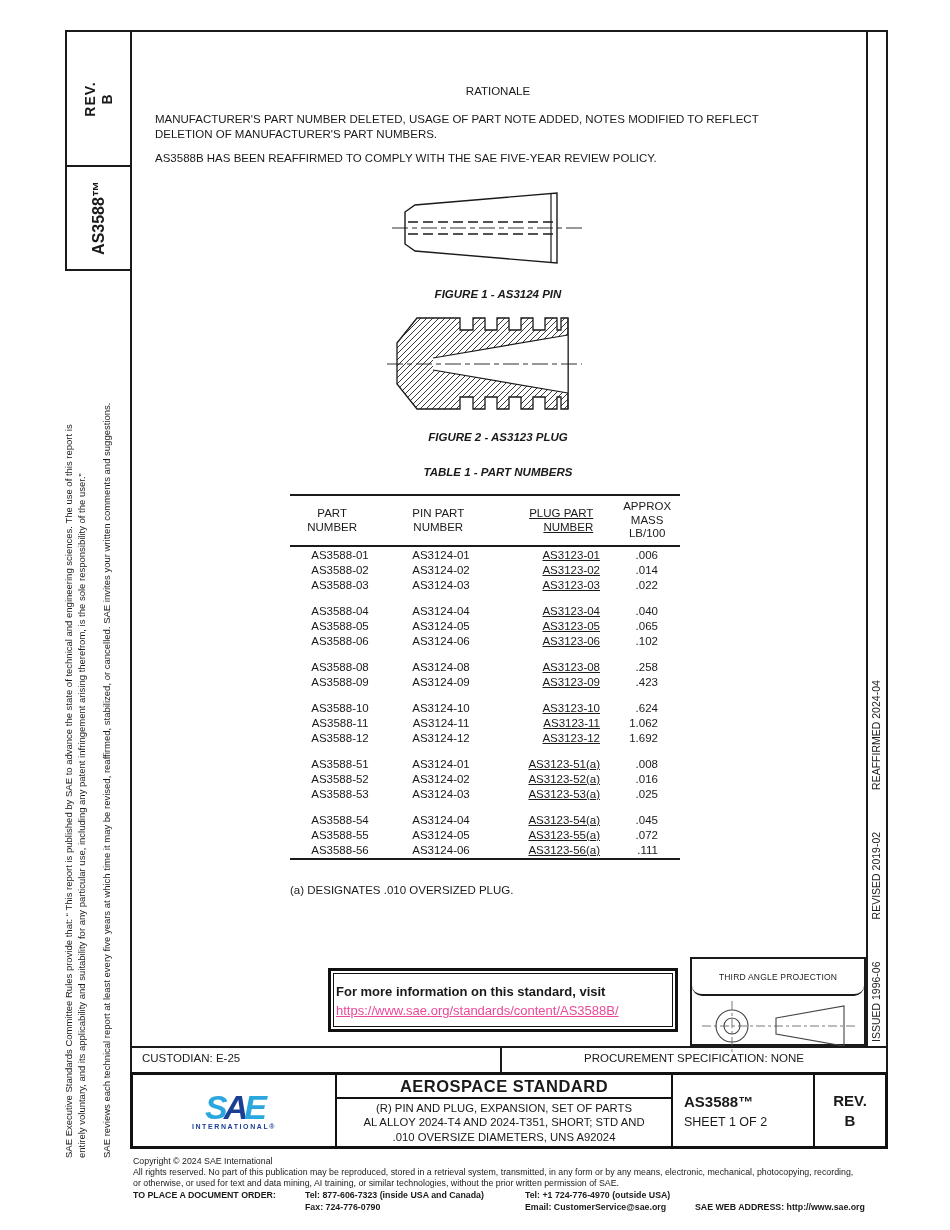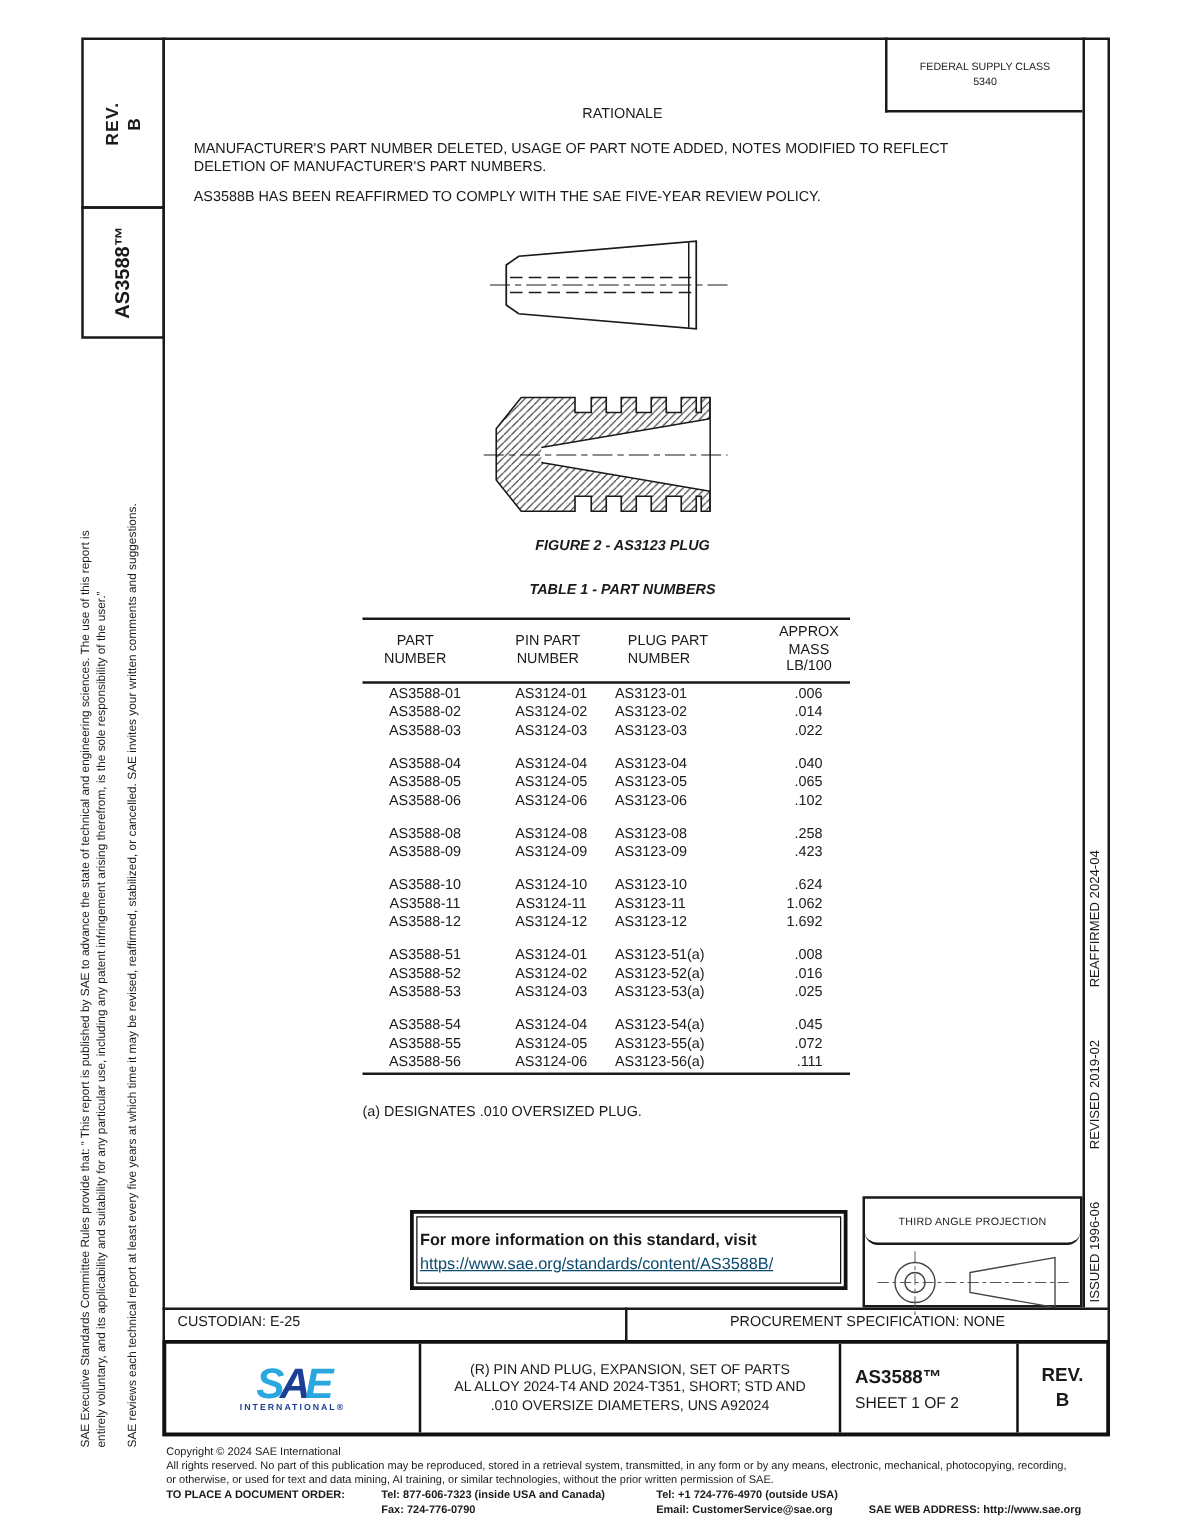--- a/index.html
+++ b/index.html
@@ -37,21 +37,21 @@
   #fig1-cap{top:288px;} #fig2-cap{top:431px;}
   
   #tbl-title{left:130px;top:466px;width:736px;text-align:center;font-weight:bold;font-style:italic;font-size:11.5px;}
   #tbl{left:290px;top:494px;width:390px;}
   .tbl-rule{border-top:2px solid #1a1a1a;height:0;}
   #tbl-head{display:flex;height:49px;align-items:center;gap:21px;}
   .tbl-th{font-size:11.5px;line-height:13.5px;text-align:center;white-space:pre-line;}
   .tbl-tr{display:flex;height:15.2px;align-items:center;}
   .tbl-td{font-size:11.5px;}
   .c0{width:100px;text-align:center;} .c1{width:102px;text-align:center;}
-  .c2{width:108px;text-align:left;} .c3{width:78px;text-align:right;padding-right:20px;box-sizing:border-box;}
+  .c2{width:108px;text-align:right;text-decoration:underline;} .c3{width:78px;text-align:right;padding-right:20px;box-sizing:border-box;}
   .tbl-gap{height:10.5px;}
   #footnote{left:290px;top:884px;font-size:11.5px;}
   
   #info-box{left:328px;top:968px;width:350px;height:64px;border:3px solid #111;box-sizing:border-box;}
   #info-box .inner{position:absolute;inset:2px;border:1px solid #111;padding:8px 0 0 2px;box-sizing:border-box;}
   #info-line1{font-weight:bold;font-size:13px;line-height:19px;}
   #info-link{font-size:13px;line-height:19px;text-decoration:underline;}
   
   #tap-box{left:690px;top:957px;width:176px;height:89px;border:2px solid #1a1a1a;box-sizing:border-box;}
   #tap-title{height:37px;border-bottom:2px solid #1a1a1a;box-sizing:border-box;display:flex;align-items:center;
@@ -88,24 +88,20 @@
   svg{display:block;}
 </style>
 </head>
 <body>
 
 <div id="page">
 
   <div class="abs" id="main-frame"></div>
   <div class="abs" id="right-strip-line"></div>
 
-  <div class="abs" id="fsc-box">
-    <div class="pre">FEDERAL SUPPLY CLASS
-5340</div>
-  </div>
 
   <div class="abs" id="rev-box">
     <div class="rot pre">REV.
 B</div>
   </div>
   <div class="abs" id="doc-box">
     <div class="rot">AS3588™</div>
   </div>
 
   <div class="abs vtext" id="disclaimer1">SAE Executive Standards Committee Rules provide that: “ This report is published by SAE to advance the state of technical and engineering sciences. The use of this report is
@@ -121,20 +117,21 @@
 DELETION OF MANUFACTURER'S PART NUMBERS.</div>
   <div class="abs para" id="para2">AS3588B HAS BEEN REAFFIRMED TO COMPLY WITH THE SAE FIVE-YEAR REVIEW POLICY.</div>
 
   <svg class="abs" id="fig1" width="195" height="90" viewBox="0 0 195 90">
     <path d="M15,26 L25,19 L167,7 L167,77 L25,65 L15,58 Z" fill="none" stroke="#1a1a1a" stroke-width="1.4"></path>
     <line x1="161" y1="8" x2="161" y2="76" stroke="#1a1a1a" stroke-width="1.2"></line>
     <line x1="18" y1="36" x2="164" y2="36" stroke="#1a1a1a" stroke-width="1.3" stroke-dasharray="10 5"></line>
     <line x1="18" y1="48" x2="164" y2="48" stroke="#1a1a1a" stroke-width="1.3" stroke-dasharray="10 5"></line>
     <line x1="2" y1="42" x2="192" y2="42" stroke="#1a1a1a" stroke-width="0.9" stroke-dasharray="16 4 5 4"></line>
   </svg>
+  <div class="abs figcap" id="fig1-cap">FIGURE 1 - AS3124 PIN</div>
 
   <svg class="abs" id="fig2" width="200" height="103" viewBox="0 0 200 103">
     <defs>
       <pattern id="hatch" patternUnits="userSpaceOnUse" width="6" height="6">
         <path d="M0,6 L6,0" stroke="#222" stroke-width="0.9"></path>
       </pattern>
     </defs>
     <path d="M12,31 L32,6 L75,6 L75,18 L88,18 L88,6 L100,6 L100,18 L112,18 L112,6 L124,6 L124,18 L136,18 L136,6 L148,6 L148,18 L160,18 L160,6 L172,6 L172,18 L176,18 L176,6 L183,6 L183,97 L176,97 L176,85 L172,85 L172,97 L160,97 L160,85 L148,85 L148,97 L136,97 L136,85 L124,85 L124,97 L112,97 L112,85 L100,85 L100,97 L88,97 L88,85 L75,85 L75,97 L32,97 L12,72 Z" fill="url(#hatch)" stroke="#1a1a1a" stroke-width="1.3"></path>
     <polygon points="48,46 183,23 183,81 48,58" fill="#fff" stroke="none"></polygon>
     <line x1="48" y1="46" x2="183" y2="23" stroke="#1a1a1a" stroke-width="1.2"></line>
@@ -268,21 +265,21 @@
           <div class="tbl-td c3">.111</div>
         </div>
       </div>
     <div class="tbl-rule"></div>
   </div>
   <div class="abs" id="footnote">(a)  DESIGNATES .010 OVERSIZED PLUG.</div>
 
   <div class="abs" id="info-box">
     <div class="inner">
       <div id="info-line1">For more information on this standard, visit</div>
-      <a id="info-link" href="#" style="color:#0c4a6e">https://www.sae.org/standards/content/AS3588B/</a>
+      <a id="info-link" href="#" style="color:#ec4899">https://www.sae.org/standards/content/AS3588B/</a>
     </div>
   </div>
 
   <div class="abs" id="tap-box">
     <div id="tap-title">THIRD ANGLE PROJECTION</div>
     <svg width="172" height="60" viewBox="0 0 172 60">
       <circle cx="40" cy="30" r="16" fill="none" stroke="#444" stroke-width="1.1"></circle>
       <circle cx="40" cy="30" r="8" fill="none" stroke="#444" stroke-width="1.1"></circle>
       <line x1="10" y1="30" x2="166" y2="30" stroke="#555" stroke-width="0.8" stroke-dasharray="9 3 3 3"></line>
       <line x1="40" y1="5" x2="40" y2="56" stroke="#555" stroke-width="0.8" stroke-dasharray="9 3 3 3"></line>
@@ -294,20 +291,21 @@
   <div class="abs" id="cust-divider"></div>
   <div class="abs" id="custodian">CUSTODIAN: E-25</div>
   <div class="abs" id="procurement">PROCUREMENT SPECIFICATION: NONE</div>
 
   <div class="abs" id="title-block">
     <div class="tb-cell" id="tb-logo">
       <div id="sae-letters"><span style="color:#2BA7DF">S</span><span style="color:#1B3F94">A</span><span style="color:#2BA7DF">E</span></div>
       <div id="sae-sub" style="color:#1B3F94">INTERNATIONAL®</div>
     </div>
     <div class="tb-cell" id="tb-desc">
+      <div id="tb-doctype">AEROSPACE STANDARD</div>
       <div id="tb-title-lines">
         <div>(R) PIN AND PLUG, EXPANSION, SET OF PARTS</div>
         <div>AL ALLOY 2024-T4 AND 2024-T351, SHORT; STD AND</div>
         <div>.010 OVERSIZE DIAMETERS, UNS A92024</div>
       </div>
     </div>
     <div class="tb-cell" id="tb-num">
       <div id="tb-docnum">AS3588™</div>
       <div id="tb-sheet">SHEET 1 OF 2</div>
     </div>

